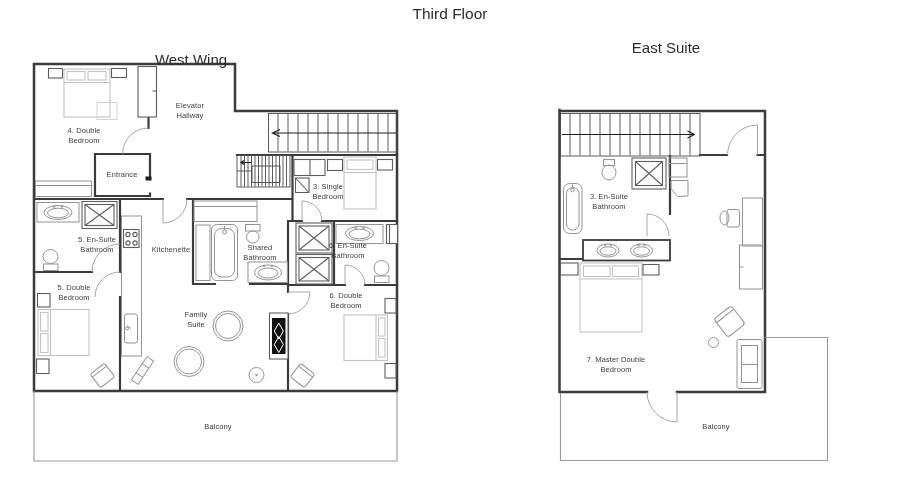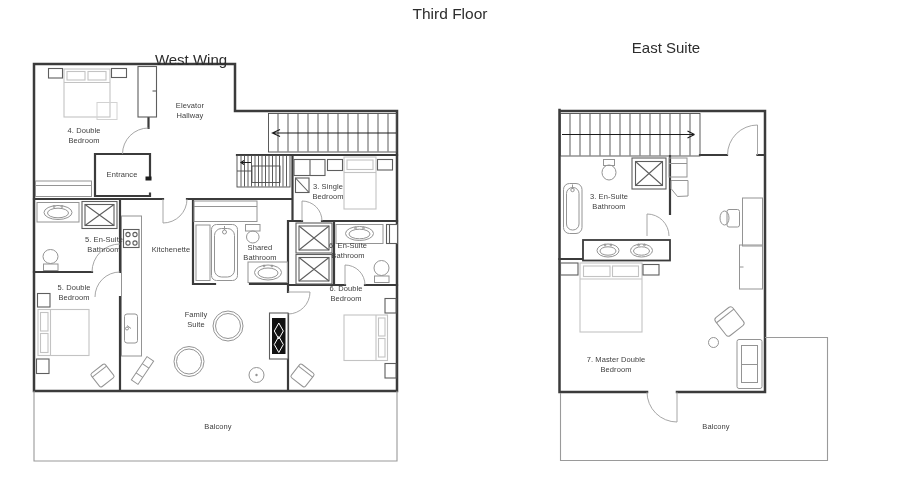--- a/index.html
+++ b/index.html
@@ -333,30 +333,30 @@
 <div class="title t-wing" style="left:191px;top:59px">West Wing</div>
 <div class="title t-wing" style="left:666px;top:47px">East Suite</div>
 
 <div class="lbl" style="left:84px;top:136px">4. Double
 Bedroom</div>
 <div class="lbl" style="left:190px;top:111px">Elevator
 Hallway</div>
 <div class="lbl" style="left:122px;top:175px">Entrance</div>
 <div class="lbl" style="left:328px;top:192px">3. Single
 Bedroom</div>
-<div class="lbl" style="left:104px;top:245px">5. En-Suite
+<div class="lbl" style="left:97px;top:245px">5. En-Suite
 Bathroom</div>
 <div class="lbl" style="left:171px;top:250px">Kitchenette</div>
 <div class="lbl" style="left:260px;top:253px">Shared
 Bathroom</div>
 <div class="lbl" style="left:348px;top:251px">6. En-Suite
 Bathroom</div>
 <div class="lbl" style="left:74px;top:293px">5. Double
 Bedroom</div>
-<div class="lbl" style="left:346px;top:294px">6. Double
+<div class="lbl" style="left:346px;top:301px">6. Double
 Bedroom</div>
 <div class="lbl" style="left:196px;top:320px">Family
 Suite</div>
 <div class="lbl" style="left:218px;top:427px">Balcony</div>
 <div class="lbl" style="left:609px;top:202px">3. En-Suite
 Bathroom</div>
 <div class="lbl" style="left:616px;top:365px">7. Master Double
 Bedroom</div>
 <div class="lbl" style="left:716px;top:427px">Balcony</div>
 

